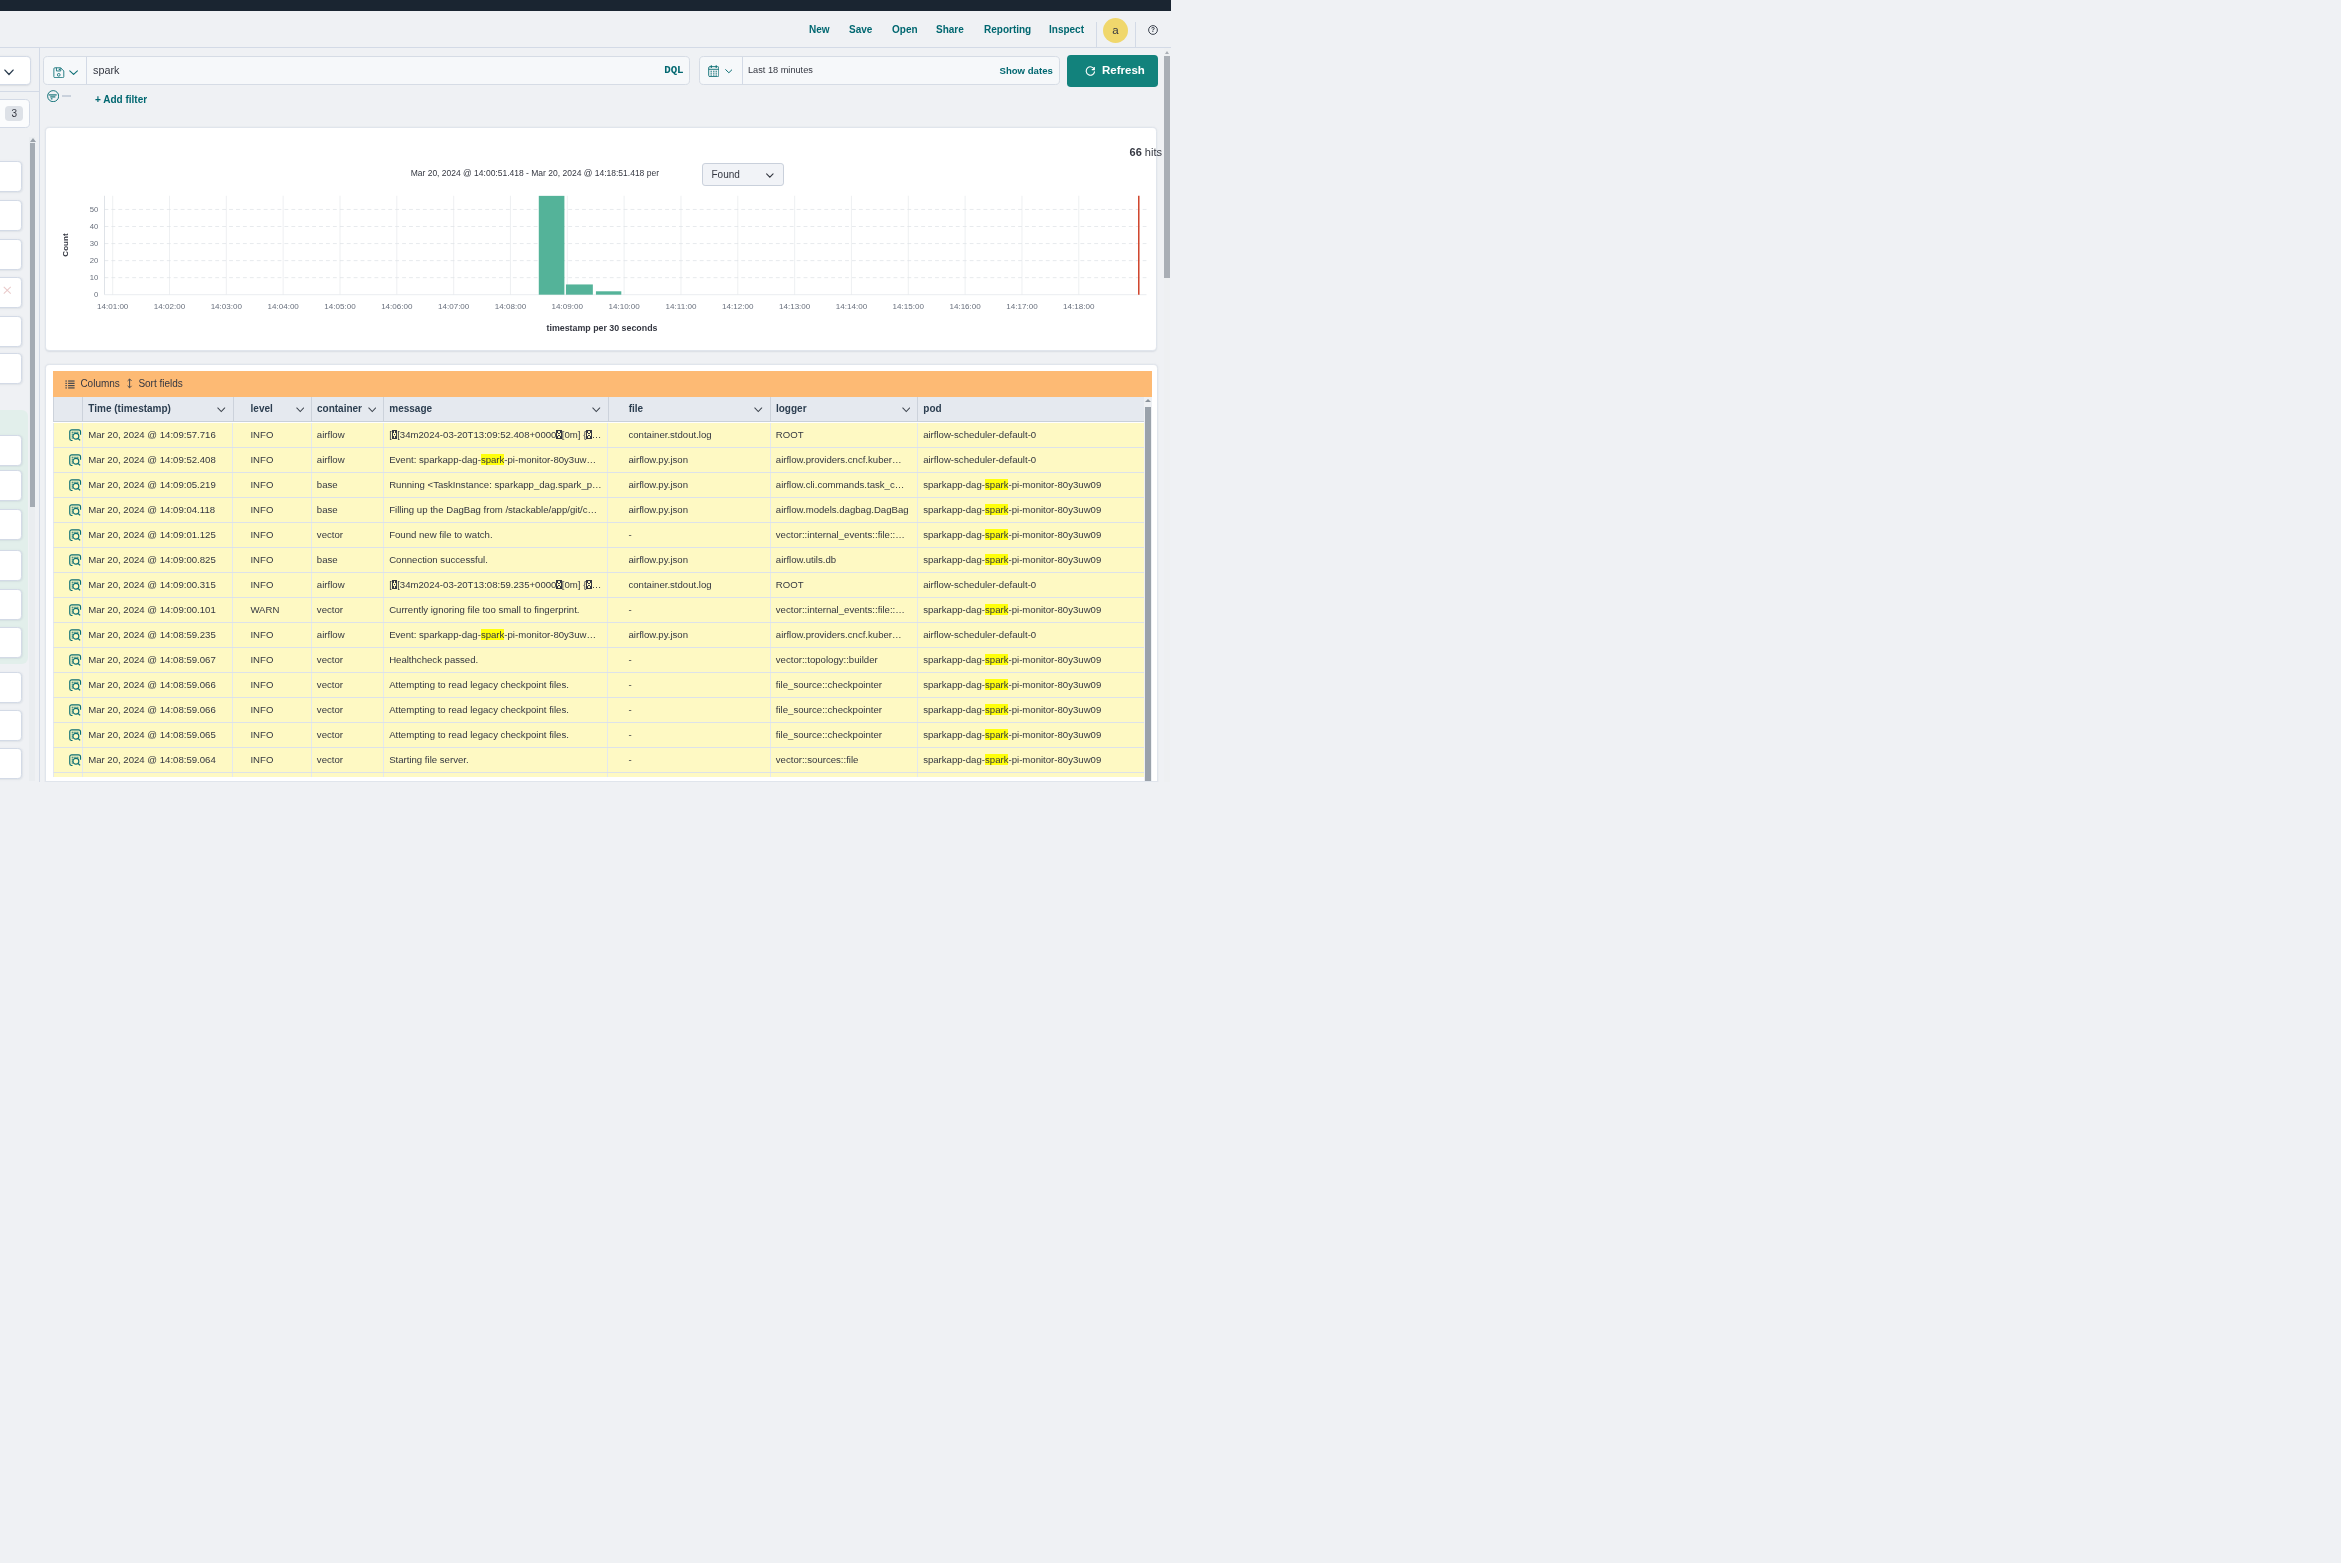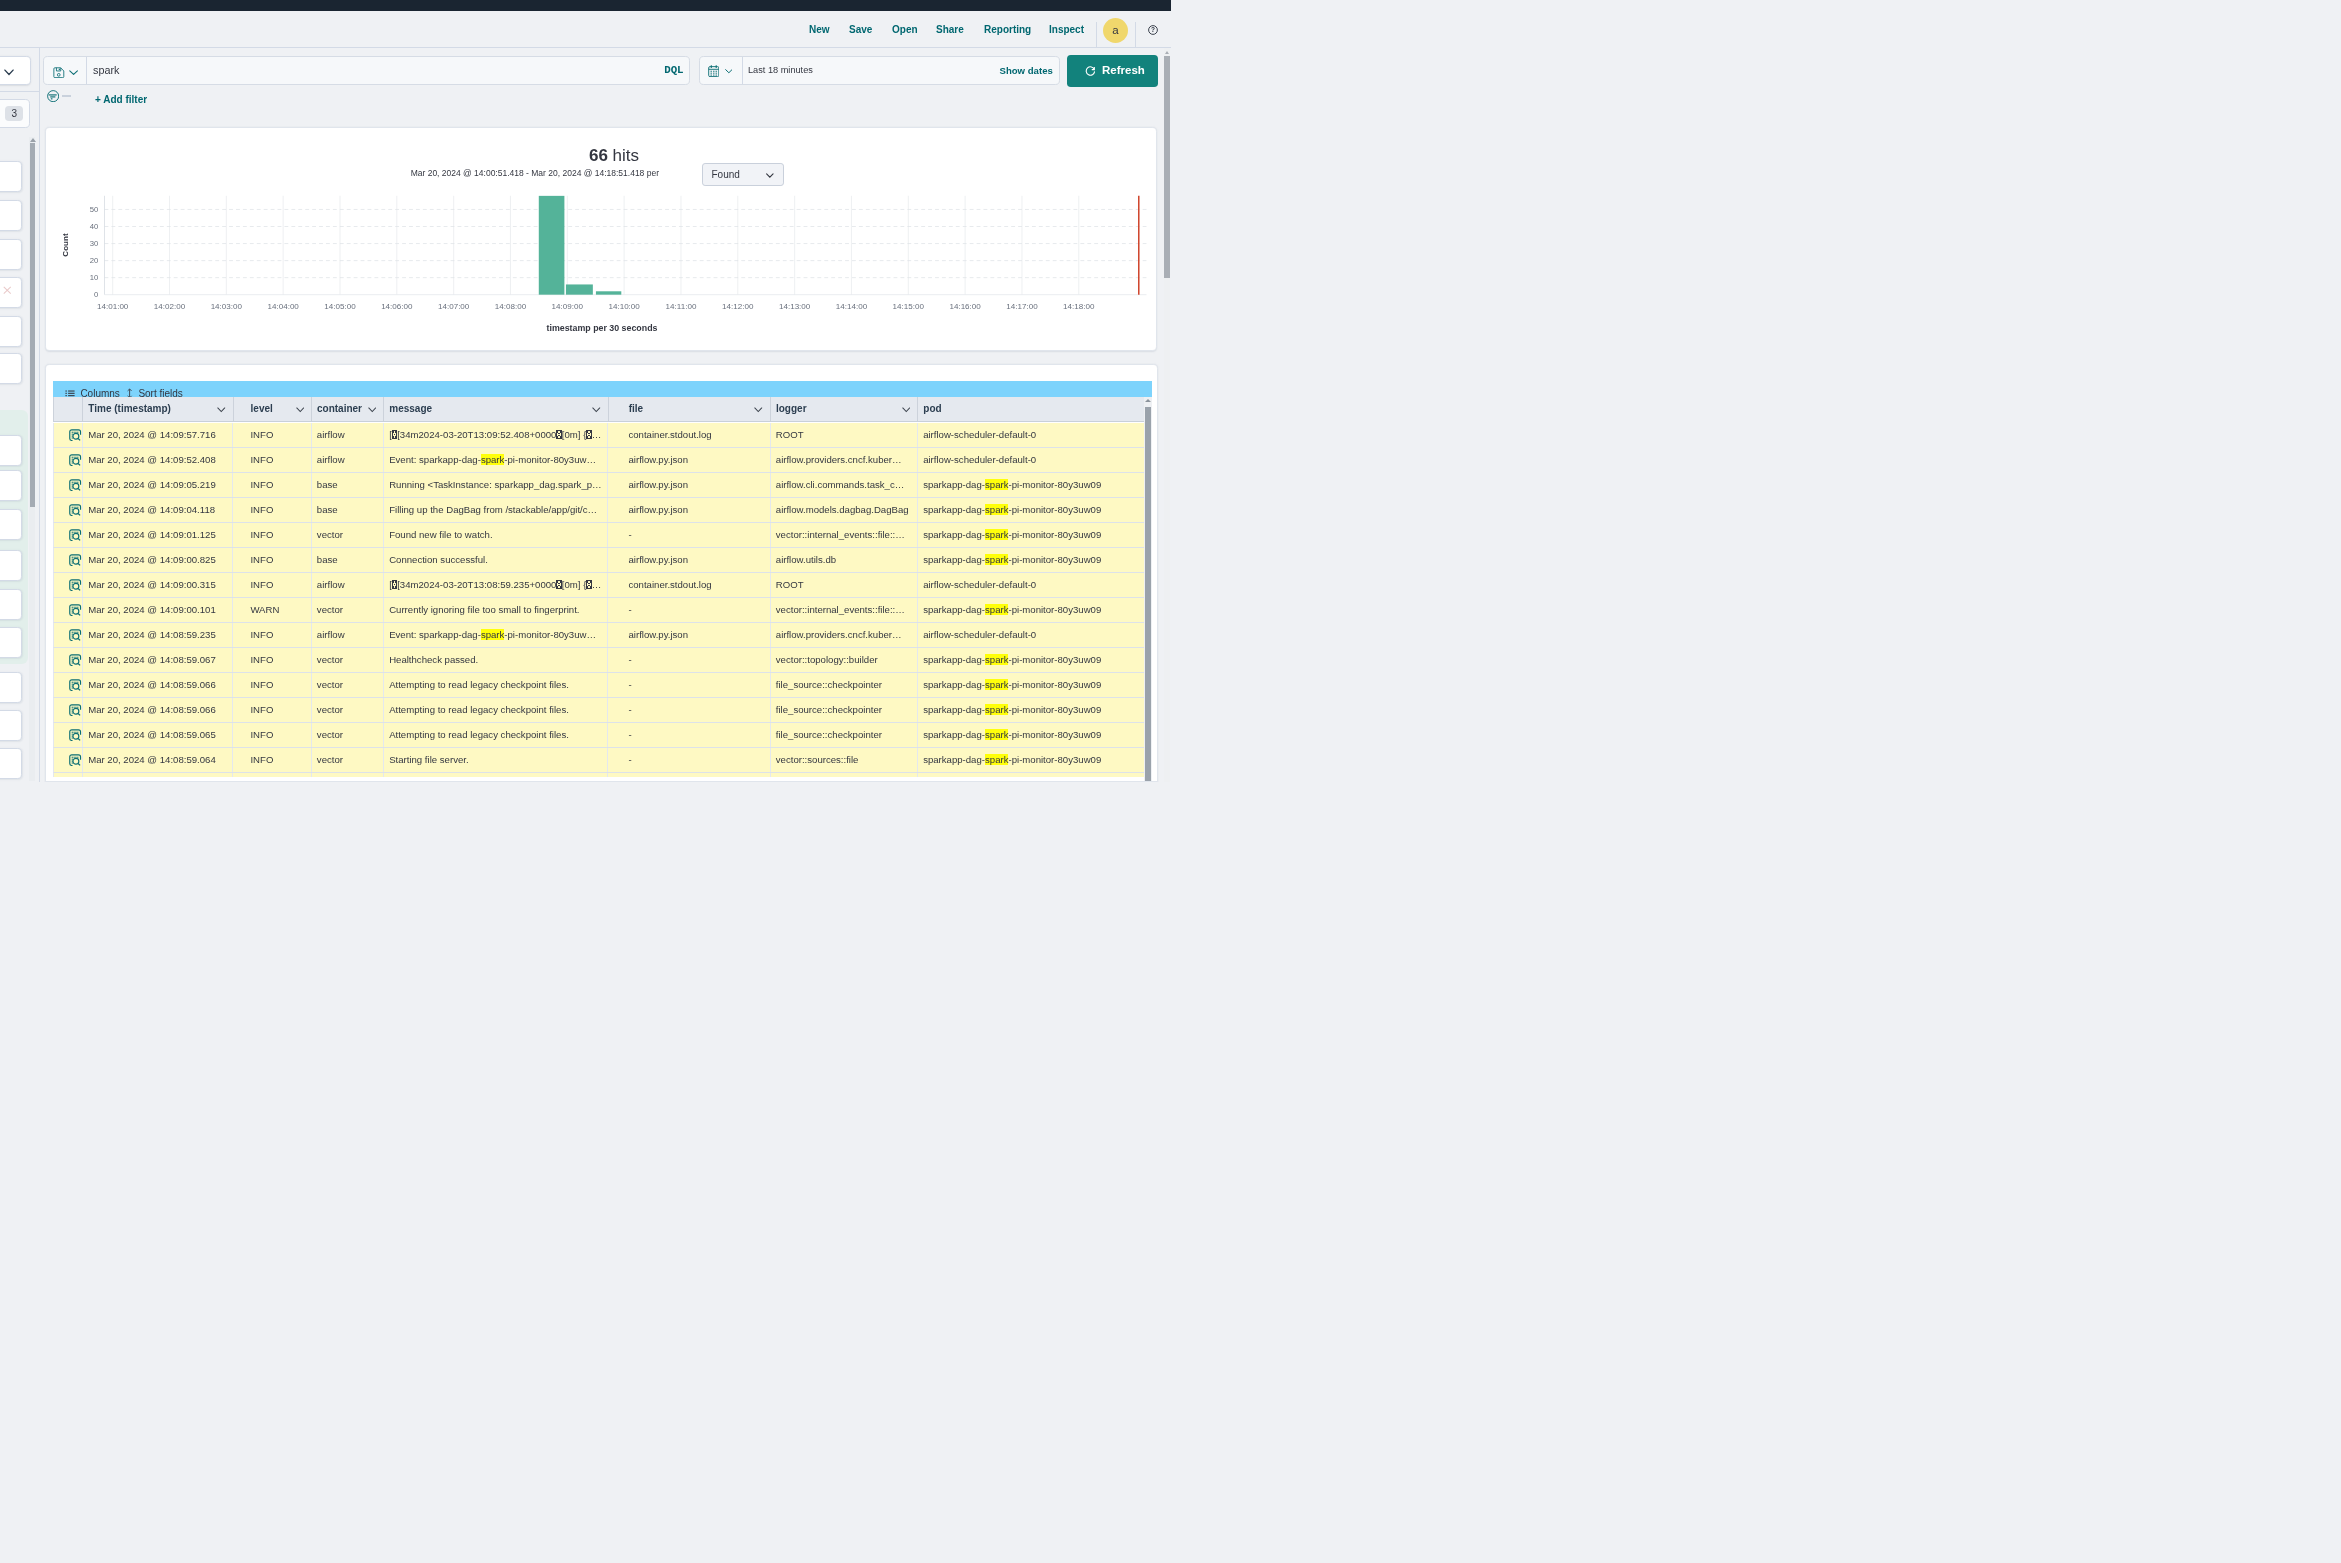--- a/index.html
+++ b/index.html
@@ -23,27 +23,27 @@
 #datediv { position:absolute; left:42px; top:0; width:0.8px; height:27px; background:#d3dae6; }
 #lasttxt { position:absolute; left:48px; top:0; height:27px; line-height:27px; font-size:9.2px; color:#343741; }
 #showdates { position:absolute; right:6.2px; top:0; height:27px; line-height:27px; font-size:9.6px; font-weight:bold; color:#006770; }
 #refresh { left:1067px; top:55px; width:91px; height:32px; background:#12827c; border-radius:3.8px; color:#fff; font-size:11.5px; font-weight:bold; }
 #refresh span { position:absolute; left:35px; top:8.5px; }
 
 #filterrow { left:43px; top:90px; width:692px; height:20px; }
 #addfilter { position:absolute; left:52px; top:3.8px; font-size:10px; font-weight:bold; color:#006770; }
 
 #chartpanel { left:45px; top:127px; width:1112px; height:224px; background:#fff; border:0.8px solid #e0e5ec; border-radius:4.6px; box-shadow:0 0.8px 1.5px rgba(152,162,179,.25); }
-#hits { position:absolute; left:12px; top:17.7px; width:1112px; text-align:center; font-size:17px; }
+#hits { position:absolute; left:4px; top:17.7px; width:1112px; text-align:right; font-size:11px; }
 #daterange { position:absolute; left:0; top:40px; width:613px; text-align:right; font-size:8.5px; color:#343741; }
 #autosel { position:absolute; left:656px; top:35px; width:82px; height:22.6px; background:#f1f3f7; border:0.8px solid #c9d0db; border-radius:3.1px; font-size:10px; line-height:21px; }
 #autosel b { font-weight:normal; padding-left:8.5px; }
 
 #tablepanel { left:45px; top:364px; width:1113px; height:418px; background:#fff; border:0.8px solid #e0e5ec; border-radius:4.6px 4.6px 0 0; box-shadow:0 0.8px 1.5px rgba(152,162,179,.25); overflow:hidden; }
-#ttoolbar { position:absolute; left:7.4px; top:16px; width:1099px; height:26px; background:#7dd3fc; }
+#ttoolbar { position:absolute; left:7.4px; top:6px; width:1099px; height:26px; background:#fdba74; }
 .tbtn { position:absolute; top:0; height:25px; line-height:25px; font-size:10px; color:#343741; }
 #theader { position:absolute; left:7.4px; top:32px; width:1099px; height:25px; background:#e5e9ef; border-bottom:0.8px solid #c9d0d9; border-left:0.8px solid #ccd2db; display:flex; }
 #theader .hc { border-right:0.8px solid #ccd2db; font-weight:bold; font-size:10px; color:#2c3e50; line-height:24.6px; padding-left:5px; position:relative; }
 #theader .hc svg { position:absolute; right:7px; top:9.6px; }
 #tbody { position:absolute; left:7.4px; top:58px; width:1091px; }
 .trow { display:flex; height:25px; border-bottom:0.8px solid #dde2e9; border-left:0.8px solid #e4e8ee; background:#fef9c3; }
 .tc { border-right:0.8px solid #e4e8ee; font-size:9.6px; color:#343741; line-height:24.5px; padding-left:5px; white-space:nowrap; overflow:hidden; }
 .c0 { width:29.5px; padding-left:0; position:relative; }
 .c0 svg { position:absolute; left:15px; top:6.2px; }
 .c1 { width:154px; }

